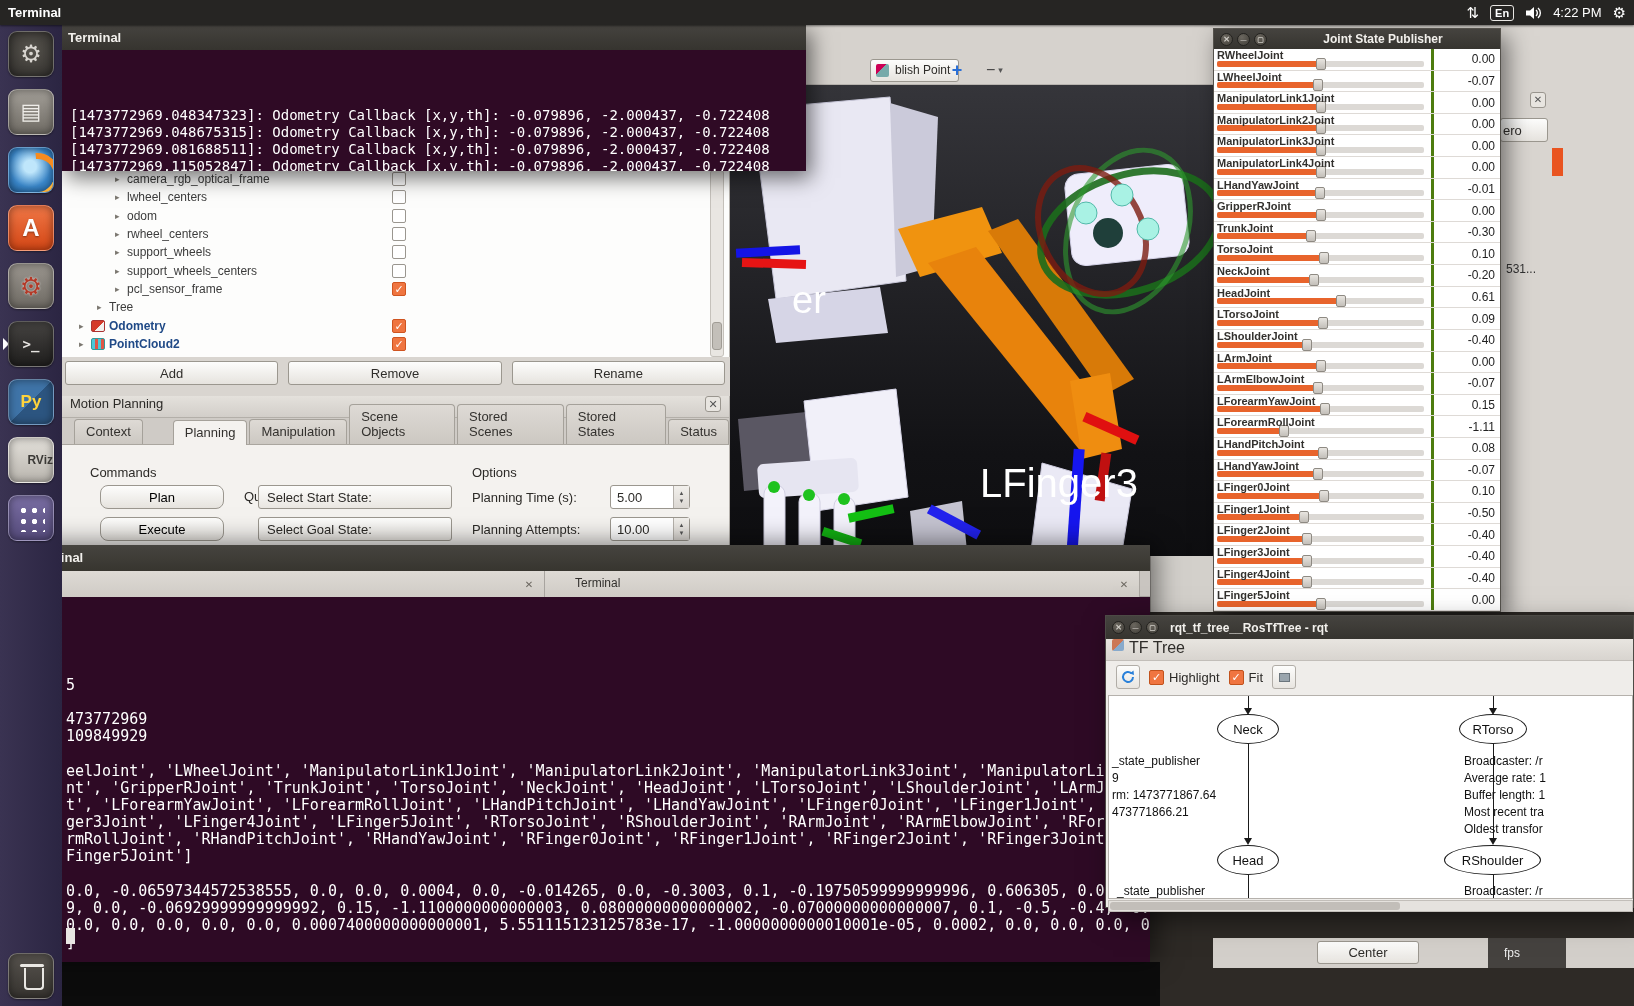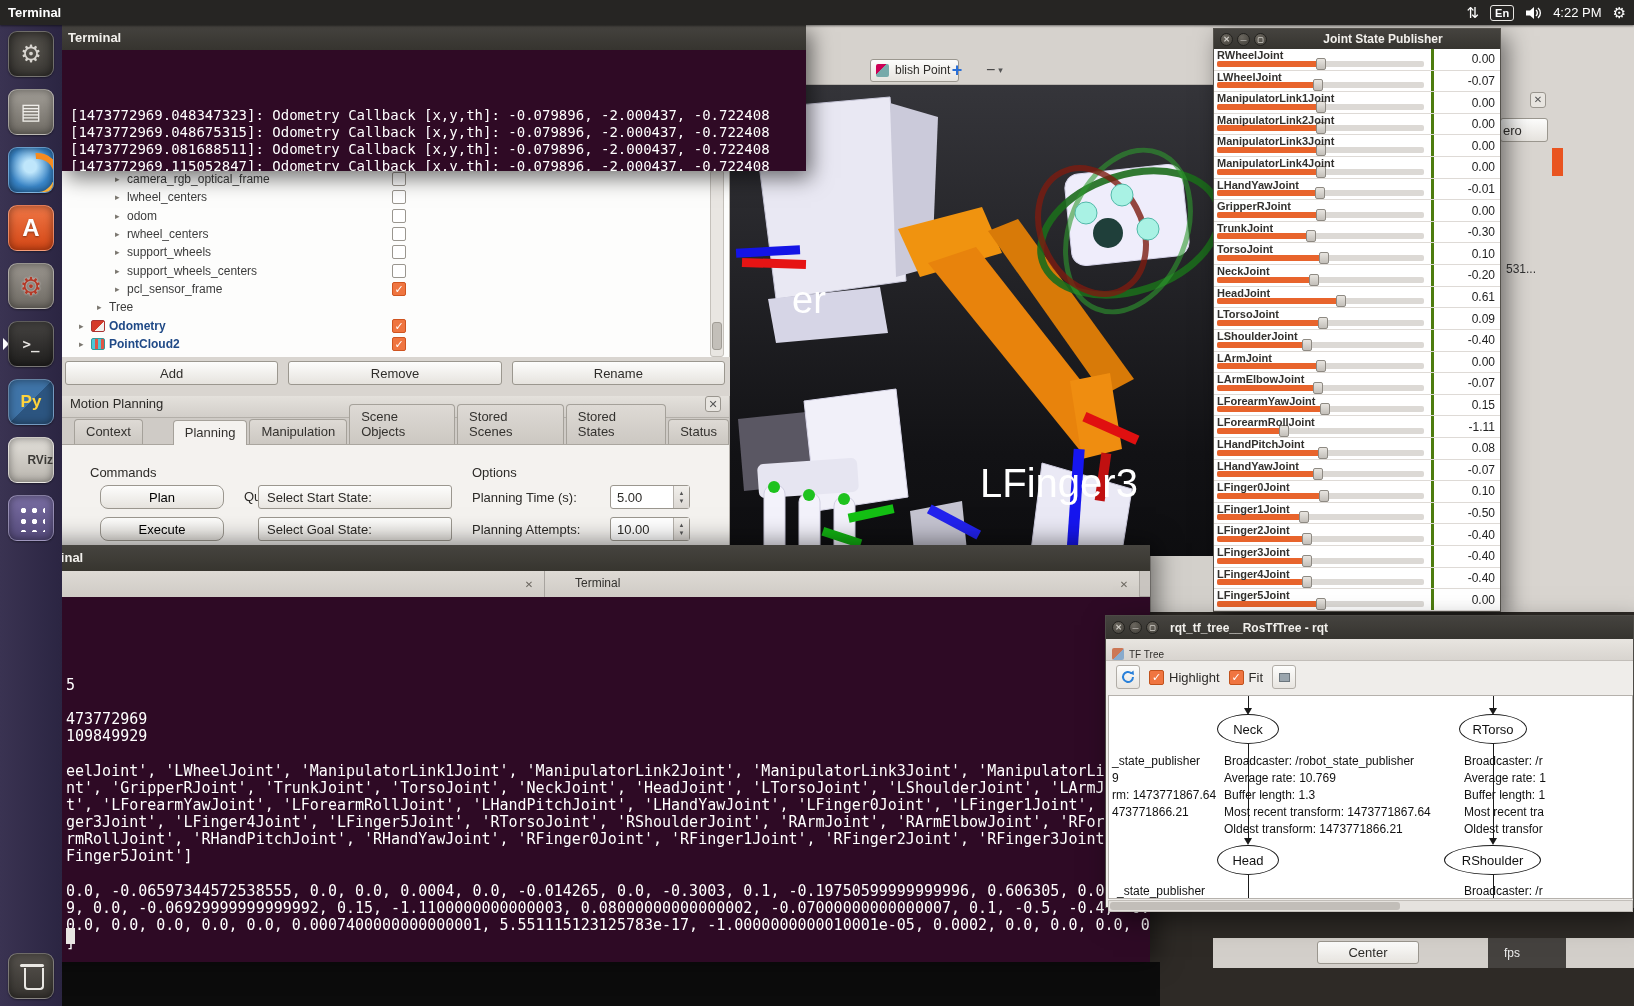--- a/index.html
+++ b/index.html
@@ -128,21 +128,21 @@
   .tab-close::after{content:"✕";}
   .term-bot-body{position:absolute;left:0;top:52px;width:1150px;height:365px;background:#2e0a25;color:#fff;font-size:15px;line-height:17.2px;padding:28px 0 0 66px;white-space:pre;overflow:hidden;}
   .bline{height:17.2px;}
   .cursor{position:absolute;left:66px;top:383px;width:9px;height:16px;background:#e8e6e3;}
   .black-band{position:absolute;left:0;top:962px;width:1160px;height:44px;background:#0c0c0c;z-index:39;}
   .time-gap{position:absolute;left:1150px;top:556px;width:63px;height:56px;background:#d3d0cb;border-left:1px solid #a39f9a;z-index:22;}
 
   
   .rqt{position:absolute;left:1105px;top:615px;width:529px;height:293px;z-index:45;background:#efedea;border:1px solid #4c4a45;box-shadow:8px 10px 26px rgba(0,0,0,.55);}
   .rqt .win-titlebar{height:23px;}
-  .rqt-panelbar{height:22px;background:linear-gradient(#e8e5e0,#d8d4cf);border-bottom:1px solid #c2beb9;display:flex;align-items:flex-end;padding:0 6px;gap:5px;font-size:10px;color:#2f2d2a;}
+  .rqt-panelbar{height:22px;background:linear-gradient(#e8e5e0,#d8d4cf);border-bottom:1px solid #c2beb9;display:flex;align-items:flex-start;padding:0 6px;gap:5px;font-size:16px;color:#2f2d2a;}
   .rqt-panel-icon{width:12px;height:12px;background:linear-gradient(135deg,#c75 50%,#8ac 50%);border-radius:2px;}
   .rqt-toolbar{height:32px;display:flex;align-items:center;gap:9px;padding:0 10px;}
   .rqt-toolbtn{width:24px;height:24px;border:1px solid #b1ada7;border-radius:3px;background:linear-gradient(#fdfdfc,#e8e5e0);display:flex;align-items:center;justify-content:center;}
   .rqt-check{display:flex;align-items:center;gap:5px;font-size:13px;color:#2c2a27;}
   .rqt-cbx{width:15px;height:15px;background:#f07540;border:1px solid #c2521c;border-radius:2px;color:#fff;font-size:11px;line-height:13px;text-align:center;}
   .rqt-cbx::after{content:"✓";}
   .rqt-graph{position:absolute;left:2px;top:79px;width:525px;height:204px;background:#fff;border:1px solid #b5b1ac;overflow:hidden;font-size:12px;color:#111;}
   .gnode{position:absolute;background:#fff;border:1.4px solid #1a1a1a;border-radius:50%;display:flex;align-items:center;justify-content:center;font-size:13px;color:#111;}
   .gline{position:absolute;width:1.4px;background:#1a1a1a;}
   .garrow{position:absolute;width:0;height:0;border-left:4px solid transparent;border-right:4px solid transparent;border-top:7px solid #1a1a1a;}
@@ -742,28 +742,20 @@
     <div class="gnode" style="left:335px;top:149px;width:97px;height:30px;">RShoulder</div>
 
     <div class="gcol" style="left:3px;top:57px;">
 
     <div>_state_publisher</div>
         <div>9</div>
         <div></div>
         <div>rm: 1473771867.64</div>
         <div>473771866.21</div>
       </div>
-    <div class="gcol" style="left:115px;top:57px;">
-
-    <div>Broadcaster: /robot_state_publisher</div>
-        <div>Average rate: 10.769</div>
-        <div>Buffer length: 1.3</div>
-        <div>Most recent transform: 1473771867.64</div>
-        <div>Oldest transform: 1473771866.21</div>
-      </div>
     <div class="gcol" style="left:355px;top:57px;">
 
     <div>Broadcaster: /r</div>
         <div>Average rate: 1</div>
         <div>Buffer length: 1</div>
         <div>Most recent tra</div>
         <div>Oldest transfor</div>
       </div>
     <span class="glabel" style="left:8px;top:188px;">_state_publisher</span>
     <span class="glabel" style="left:355px;top:188px;">Broadcaster: /r</span>

